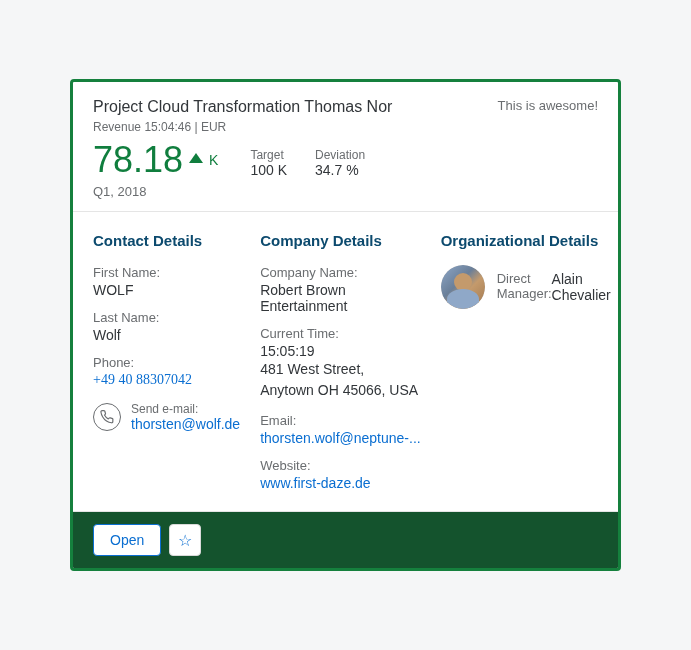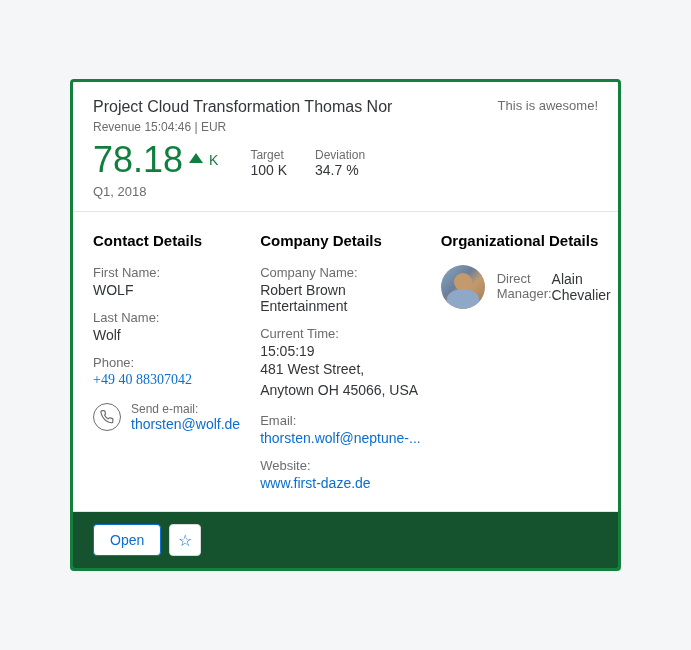--- a/index.html
+++ b/index.html
@@ -109,21 +109,21 @@
       flex: 1;
       padding-right: 20px;
     }
     .details-column + .details-column {
       border-left: none;
       padding-left: 0;
     }
     .section-title {
       font-size: 15px;
       font-weight: 600;
-      color: #000000;
+      color: #0c4a6e;
       margin-bottom: 16px;
     }
     .field-label {
       font-size: 13px;
       color: #6a6d70;
       margin-bottom: 2px;
       margin-top: 12px;
     }
     .field-label:first-of-type {
       margin-top: 0;

